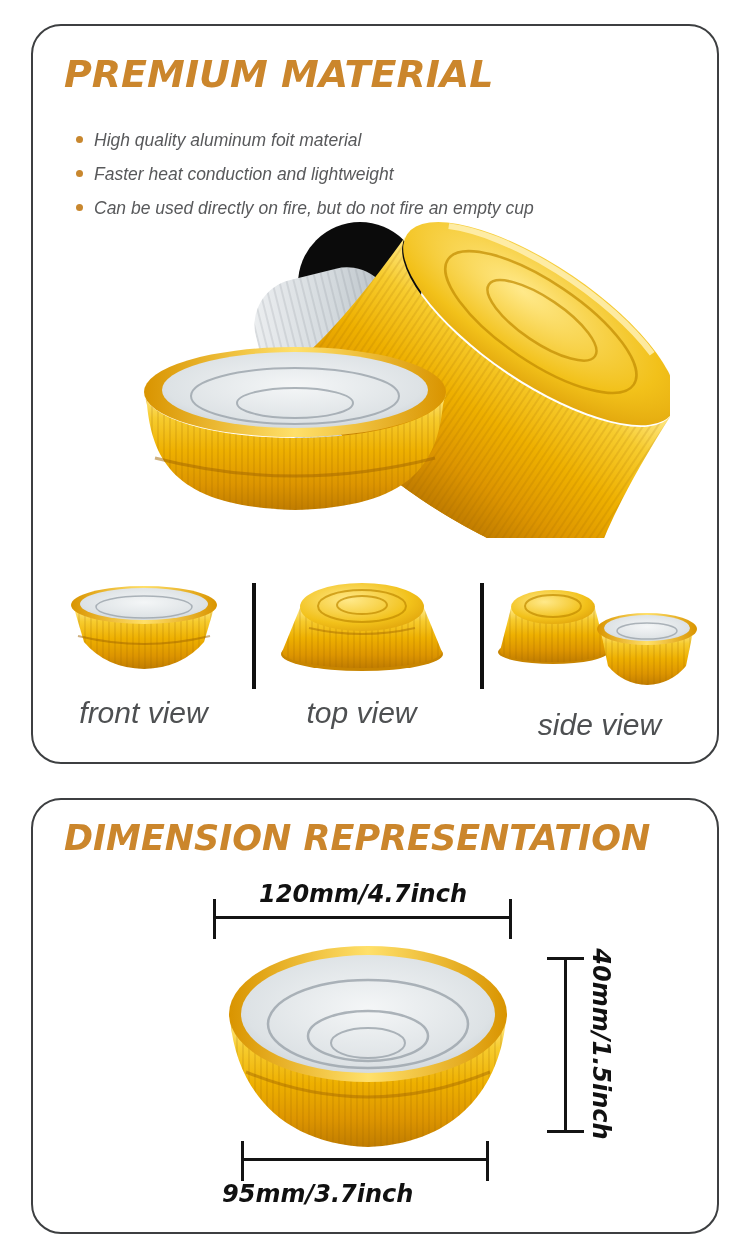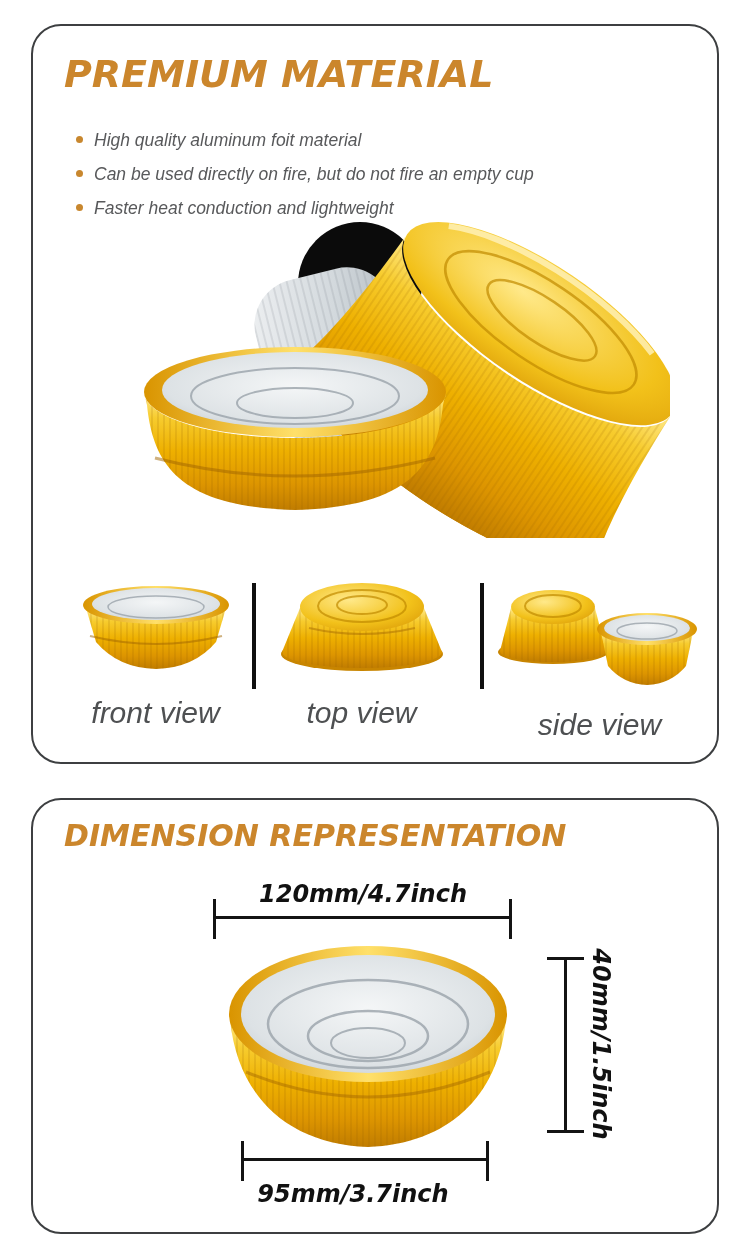--- a/index.html
+++ b/index.html
@@ -4,61 +4,61 @@
 <style>
   html,body{margin:0;padding:0;background:#ffffff;}
   .page{position:relative;width:750px;height:1245px;background:#ffffff;overflow:hidden;
         font-family:"Liberation Sans", sans-serif;font-style:italic;}
   .card{position:absolute;border:2px solid #3d3f41;border-radius:30px;background:#ffffff;}
   .card1{left:31px;top:24px;width:684px;height:736px;}
   .card2{left:31px;top:798px;width:684px;height:432px;}
   .sec-title{position:absolute;font-family:"DejaVu Sans", sans-serif;font-weight:bold;
              color:#cb862c;letter-spacing:0px;white-space:nowrap;}
   .t1{left:64px;top:52px;font-size:38px;}
-  .t2{left:64px;top:818px;font-size:30px;}
+  .t2{left:64px;top:818px;font-size:35px;}
   ul.bullets{position:absolute;left:66px;top:122px;margin:8px;padding:0;list-style:none;}
   ul.bullets li{position:relative;padding-left:20px;margin-bottom:13px;font-size:17.5px;
                 color:#58595b;white-space:nowrap;}
   ul.bullets li .dot{position:absolute;left:2px;top:6px;width:7px;height:7px;border-radius:50%;
                 background:#c8872e;}
   .main-photo{position:absolute;left:65px;top:220px;}
   .divider{position:absolute;width:4px;height:106px;background:#101010;top:583px;}
   .d1{left:252px;} .d2{left:480px;}
   .view-col{position:absolute;top:578px;text-align:center;}
-  .vc1{left:47px;width:217px;} .vc2{left:256px;width:211px;} .vc3{left:484px;width:231px;}
+  .vc1{left:35px;width:217px;} .vc2{left:256px;width:211px;} .vc3{left:484px;width:231px;}
   .view-label{margin-top:14px;font-size:30px;color:#4e5052;}
   .dim-line{position:absolute;background:#141414;}
   .dim-label{position:absolute;font-family:"DejaVu Sans", sans-serif;font-weight:bold;
              color:#111111;font-size:24px;white-space:nowrap;}
   .dl-top{left:213px;width:300px;top:880px;text-align:center;}
-  .dl-bottom{left:203px;width:300px;top:1180px;text-align:center;}
+  .dl-bottom{left:222px;width:300px;top:1180px;text-align:left;}
   .dl-right{left:601px;top:1044px;transform:translate(-50%,-50%) rotate(90deg);}
   .bowl-img{position:absolute;left:228px;top:932px;}
 </style>
 </head>
 <body>
 
 <div class="page">
 
   <div class="card card1"></div>
 
   <div class="sec-title t1">PREMIUM MATERIAL</div>
 
   <ul class="bullets">
     <li>
       <span class="dot"></span>
       <span>High quality aluminum foit material</span>
     </li>
     <li>
       <span class="dot"></span>
-      <span>Can be used directly on fire, but do not fire an empty cup</span>
+      <span>Faster heat conduction and lightweight</span>
     </li>
     <li>
       <span class="dot"></span>
-      <span>Faster heat conduction and lightweight</span>
+      <span>Can be used directly on fire, but do not fire an empty cup</span>
     </li>
   </ul>
 
   <svg class="main-photo" width="605" height="318" viewBox="0 0 605 318">
     <defs>
       <linearGradient id="goldMain" x1="0" y1="0" x2="0" y2="1">
         <stop offset="0" stop-color="#ffe univ98a"></stop>
         <stop offset="0" stop-color="#ffe98a"></stop>
         <stop offset="0.22" stop-color="#f7cc2e"></stop>
         <stop offset="0.5" stop-color="#eeb000"></stop>

